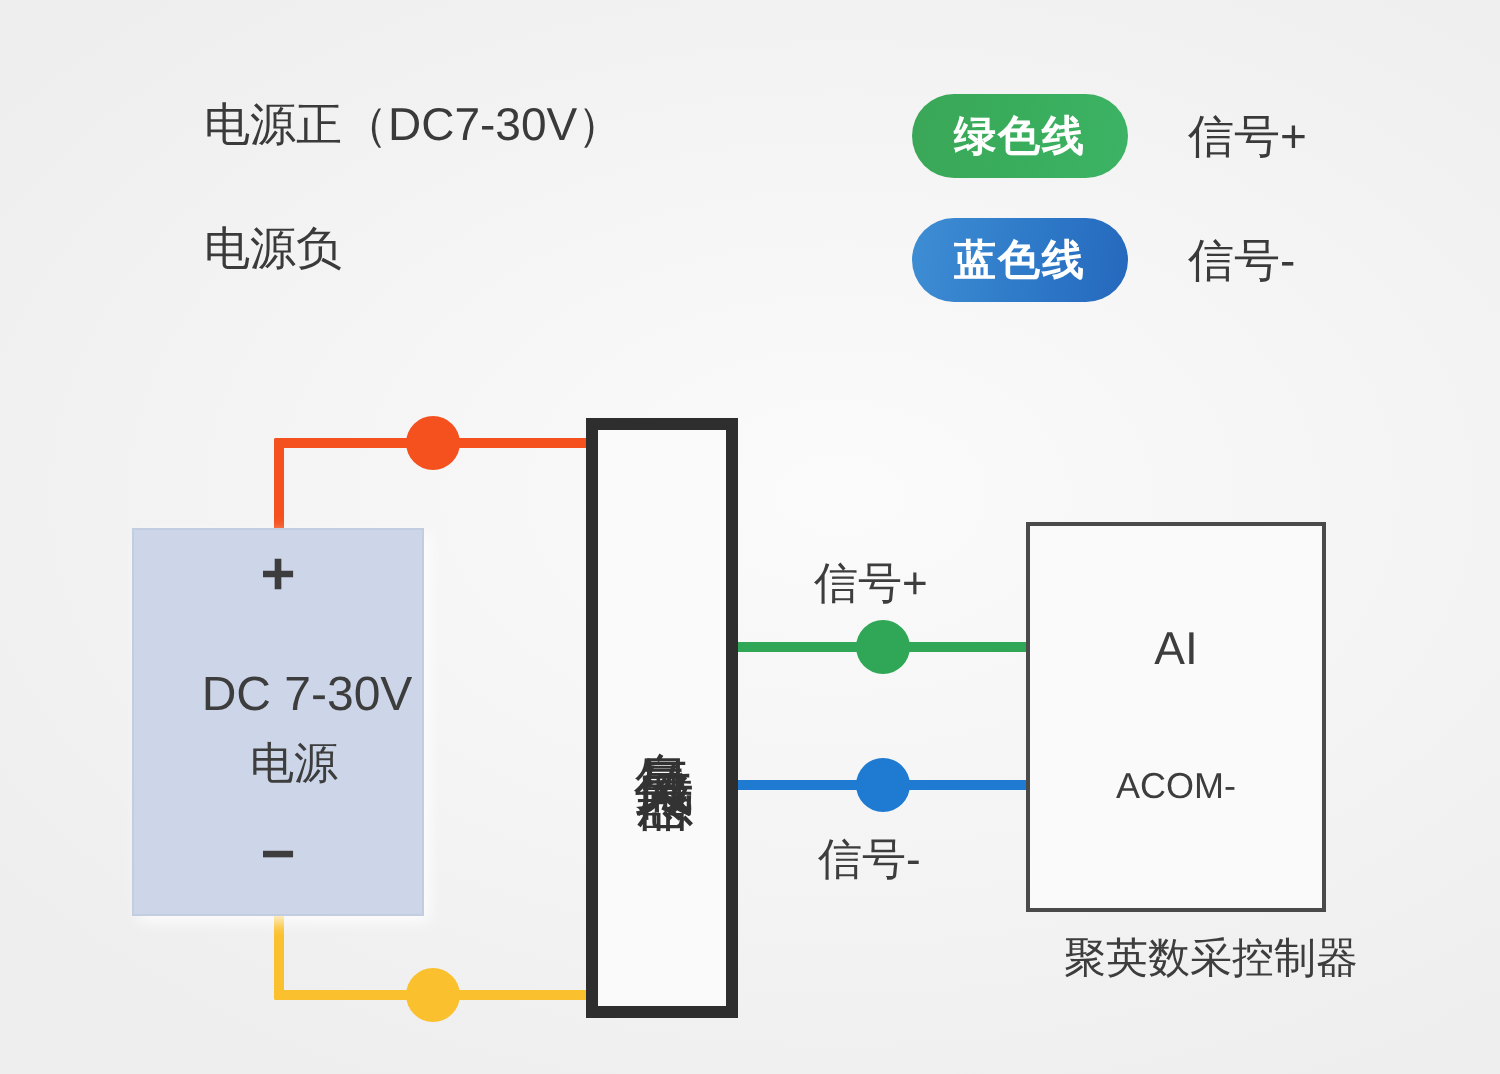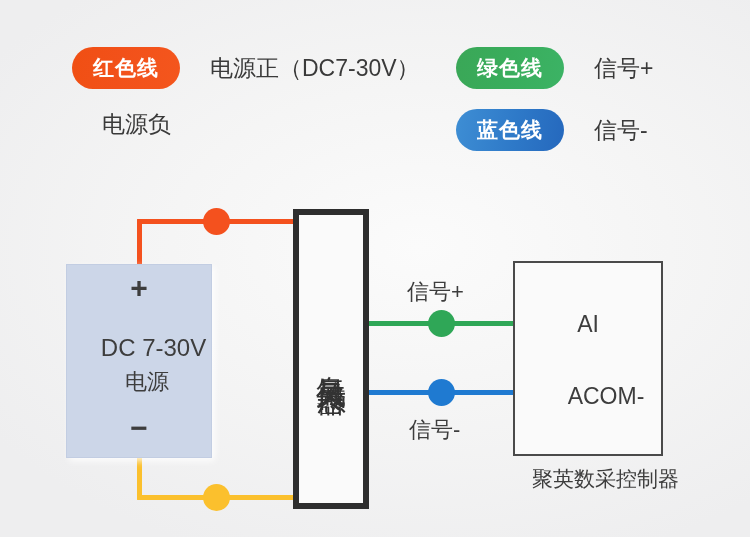--- a/index.html
+++ b/index.html
@@ -143,23 +143,22 @@
     text-align: center;
     font-size: 23px;
     color: #3d3d3d;
   }
   .ctrl-acom {
     position: absolute;
     top: 120px;
     left: 0;
     width: 100%;
     text-align: center;
-    font-size: 23px;
-    color: #3d3d3d;
-    margin-left: 18px;
+    font-size: 18px;
+    color: #3d3d3d;
   }
   .controller-caption {
     position: absolute;
     left: 497px;
     top: 465px;
     width: 182px;
     text-align: right;
     font-size: 21px;
     color: #3d3d3d;
   }
@@ -189,23 +188,20 @@
     color: #3d3d3d;
     white-space: nowrap;
   }
 </style>
 </head>
 <body>
 
 <div id="page">
 
   <div class="legend-row" style="left:72px; top:47px;">
-    <div class="pill red">
-      <span>红色线</span>
-    </div>
     <div class="legend-desc">电源正（DC7-30V）</div>
   </div>
 
   <div class="legend-row" style="left:72px; top:109px;">
     <div class="legend-desc">电源负</div>
   </div>
 
   <div class="legend-row" style="left:456px; top:47px;">
     <div class="pill green">
       <span>绿色线</span>

